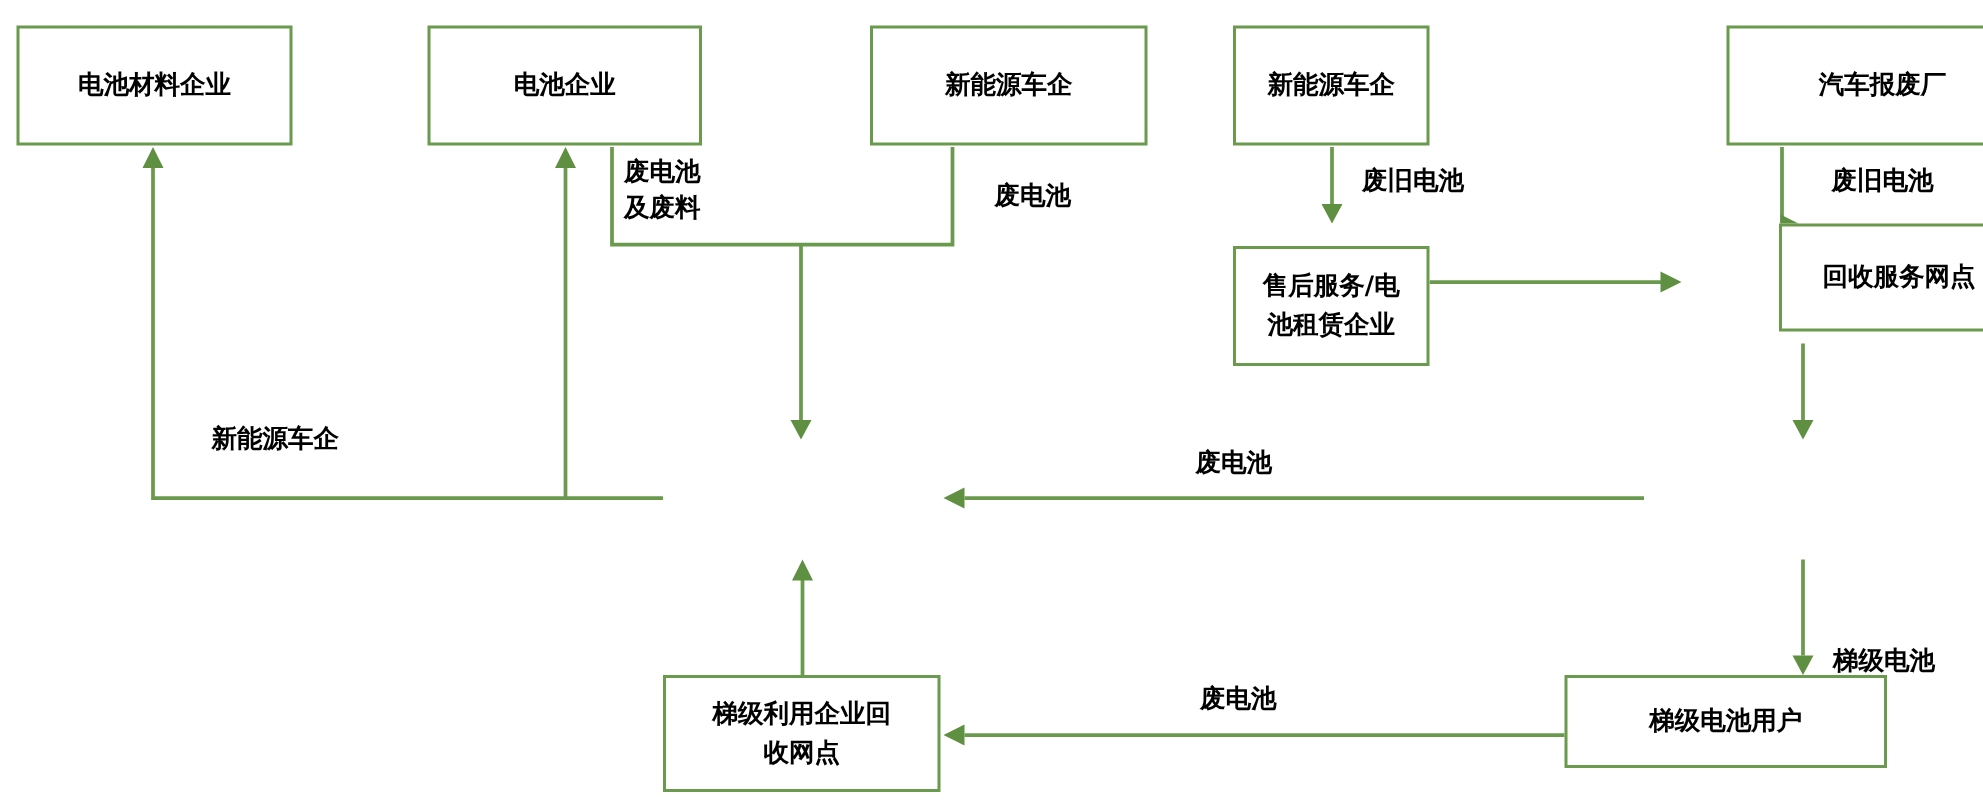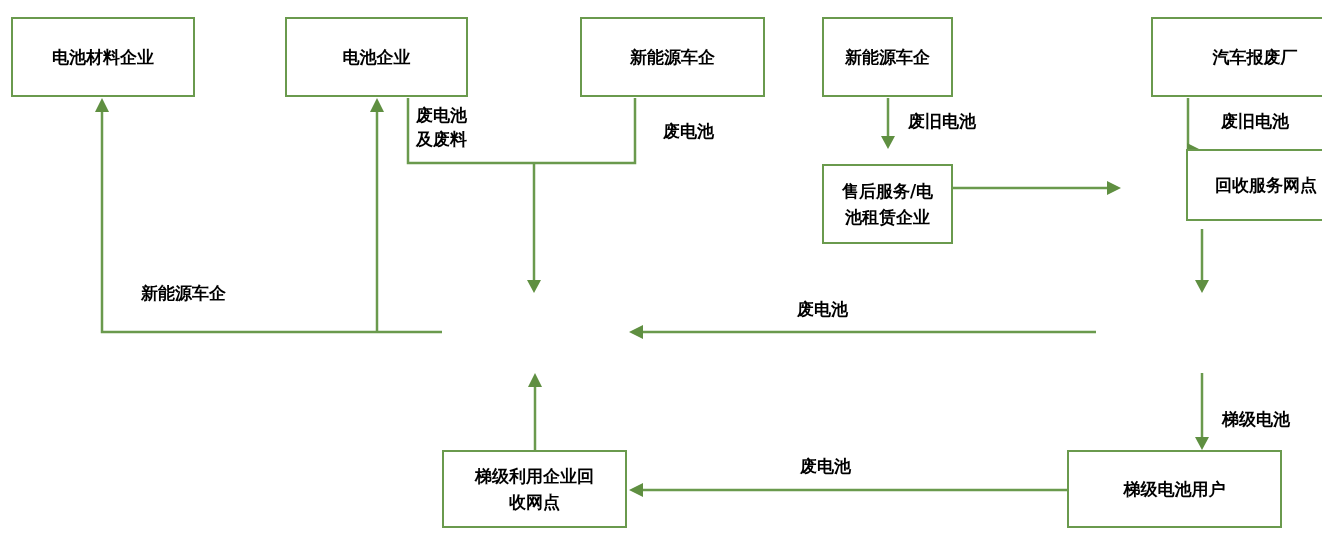--- a/index.html
+++ b/index.html
@@ -103,32 +103,32 @@
   <div class="node" style="left:822px;top:164px;width:131px;height:80px">售后服务/电
 池租赁企业</div>
 
   <div class="node" style="left:1186px;top:149px;width:160px;height:72px">回收服务网点</div>
 
 
 
   <div class="node" style="left:442px;top:450px;width:185px;height:78px">梯级利用企业回
 收网点</div>
 
-  <div class="node" style="left:1067px;top:450px;width:215px;height:78px">梯级电池用户</div>
+  <div class="node" style="left:1043px;top:450px;width:215px;height:62px">梯级电池用户</div>
 
   <div class="elabel" style="left:416px;top:103px">废电池
 及废料</div>
 
   <div class="elabel" style="left:663px;top:119px">废电池</div>
 
   <div class="elabel" style="left:908px;top:109px">废旧电池</div>
 
   <div class="elabel" style="left:1221px;top:109px">废旧电池</div>
 
   <div class="elabel" style="left:141px;top:281px">新能源车企</div>
 
   <div class="elabel" style="left:797px;top:297px">废电池</div>
 
-  <div class="elabel" style="left:1222px;top:407px">梯级电池</div>
+  <div class="elabel" style="left:1222px;top:429px">梯级电池</div>
 
   <div class="elabel" style="left:800px;top:454px">废电池</div>
 
 </div>
 
 </body></html>

